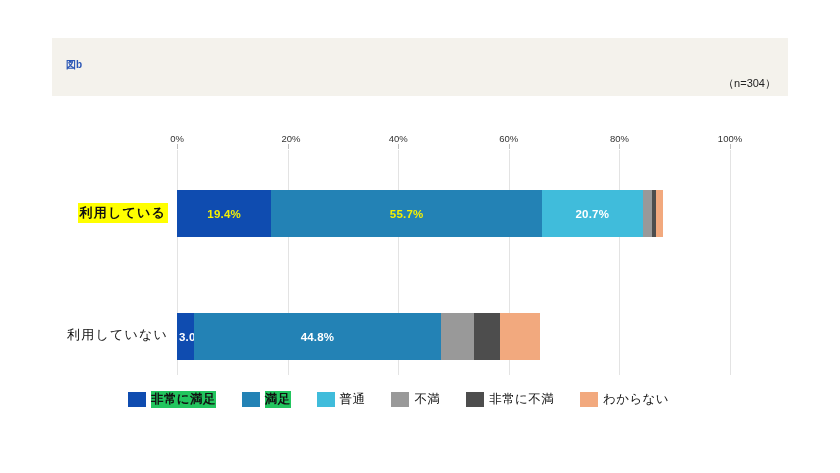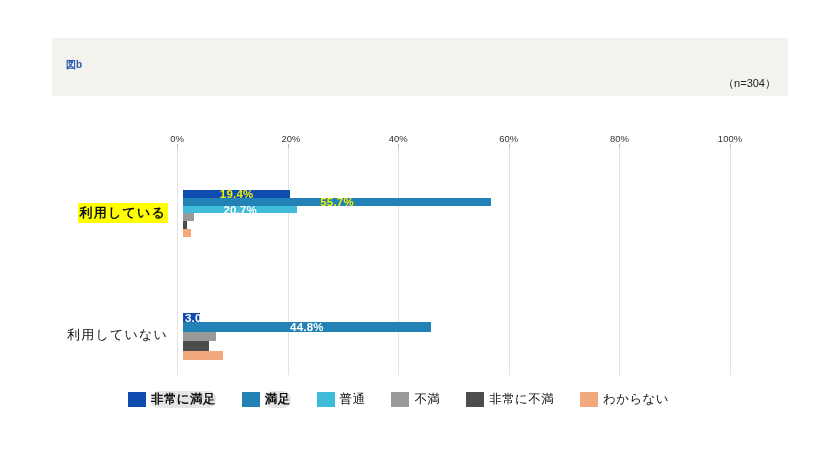--- a/index.html
+++ b/index.html
@@ -91,23 +91,22 @@
     height: 5px;
     background: #bdbdbd;
   }
 
   
   .bar-row {
     position: absolute;
     left: 0;
     width: 486px;
     display: flex;
-    flex-direction: column;
+    flex-direction: row;
     align-items: stretch;
-    margin-left: 6px;
   }
   #bar-row-0 { top: 40px;  height: 47px; }
   #bar-row-1 { top: 163px; height: 47px; }
 
   .bar-seg {
     position: relative;
     height: 100%;
     box-sizing: border-box;
     overflow: visible;
   }
@@ -186,23 +185,22 @@
     margin-right: 5px;
     flex: 0 0 auto;
   }
   .legend-text {
     font-size: 12.5px;
     color: #111111;
     white-space: nowrap;
     letter-spacing: 0.4px;
   }
   .legend-text.hl {
-    background: #e5e5e5;
-    font-weight: bold;
-    border-radius: 8px;
+    background: #22c55e;
+    font-weight: bold;
   }
 </style>
 </head>
 <body>
 
 <div id="header-band">
   <div id="figure-tag">図b</div>
   <div id="header-n">（n=304）</div>
 </div>
 

